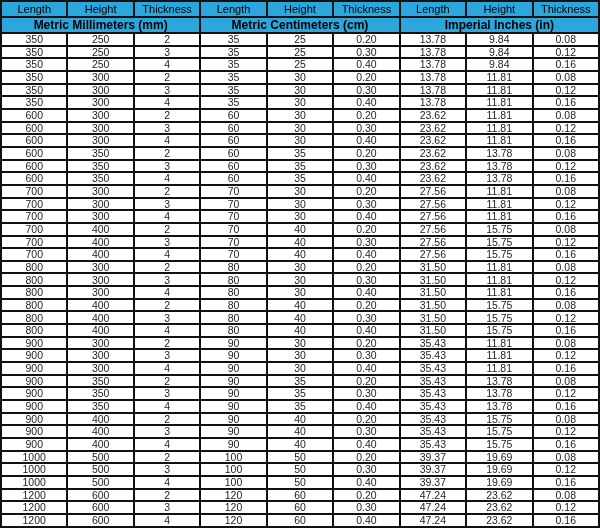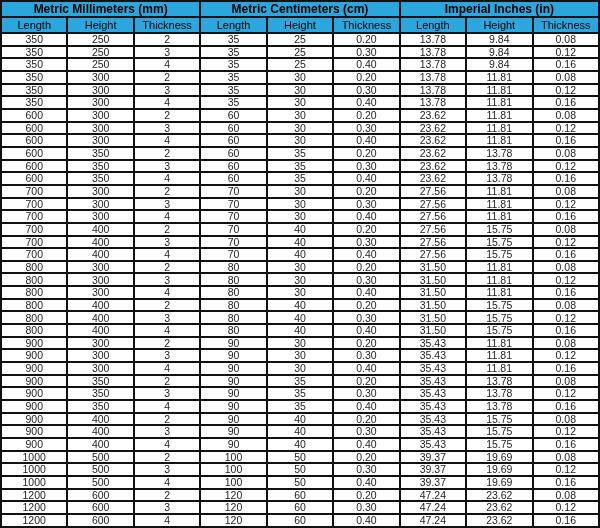--- a/index.html
+++ b/index.html
@@ -61,35 +61,35 @@
         <col style="width:11.11%">
       <col style="width:11.11%">
         <col style="width:11.11%">
         <col style="width:11.11%">
       <col style="width:11.11%">
         <col style="width:11.11%">
         <col style="width:11.12%">
     </colgroup>
     <thead>
       <tr>
-        <th colspan="3" class="section-title" style="background: rgb(43, 167, 222); color: rgb(0, 0, 0);">Metric Millimeters (mm)</th>
-        <th colspan="3" class="section-title" style="background: rgb(43, 167, 222); color: rgb(0, 0, 0);">Metric Centimeters (cm)</th>
-        <th colspan="3" class="section-title" style="background: rgb(43, 167, 222); color: rgb(0, 0, 0);">Imperial Inches (in)</th>
-      </tr>
-      <tr>
         <th class="col-header" style="background: rgb(43, 167, 222); color: rgb(0, 0, 0);">Length</th>
         <th class="col-header" style="background: rgb(43, 167, 222); color: rgb(0, 0, 0);">Height</th>
         <th class="col-header" style="background: rgb(43, 167, 222); color: rgb(0, 0, 0);">Thickness</th>
         <th class="col-header" style="background: rgb(43, 167, 222); color: rgb(0, 0, 0);">Length</th>
         <th class="col-header" style="background: rgb(43, 167, 222); color: rgb(0, 0, 0);">Height</th>
         <th class="col-header" style="background: rgb(43, 167, 222); color: rgb(0, 0, 0);">Thickness</th>
         <th class="col-header" style="background: rgb(43, 167, 222); color: rgb(0, 0, 0);">Length</th>
         <th class="col-header" style="background: rgb(43, 167, 222); color: rgb(0, 0, 0);">Height</th>
         <th class="col-header" style="background: rgb(43, 167, 222); color: rgb(0, 0, 0);">Thickness</th>
       </tr>
+      <tr>
+        <th colspan="3" class="section-title" style="background: rgb(43, 167, 222); color: rgb(0, 0, 0);">Metric Millimeters (mm)</th>
+        <th colspan="3" class="section-title" style="background: rgb(43, 167, 222); color: rgb(0, 0, 0);">Metric Centimeters (cm)</th>
+        <th colspan="3" class="section-title" style="background: rgb(43, 167, 222); color: rgb(0, 0, 0);">Imperial Inches (in)</th>
+      </tr>
     </thead>
     <tbody>
         <tr>
           <td style="color: rgb(28, 28, 28);">350</td>
           <td style="color: rgb(28, 28, 28);">250</td>
           <td style="color: rgb(28, 28, 28);">2</td>
           <td style="color: rgb(28, 28, 28);">35</td>
           <td style="color: rgb(28, 28, 28);">25</td>
           <td style="color: rgb(28, 28, 28);">0.20</td>
           <td style="color: rgb(28, 28, 28);">13.78</td>

